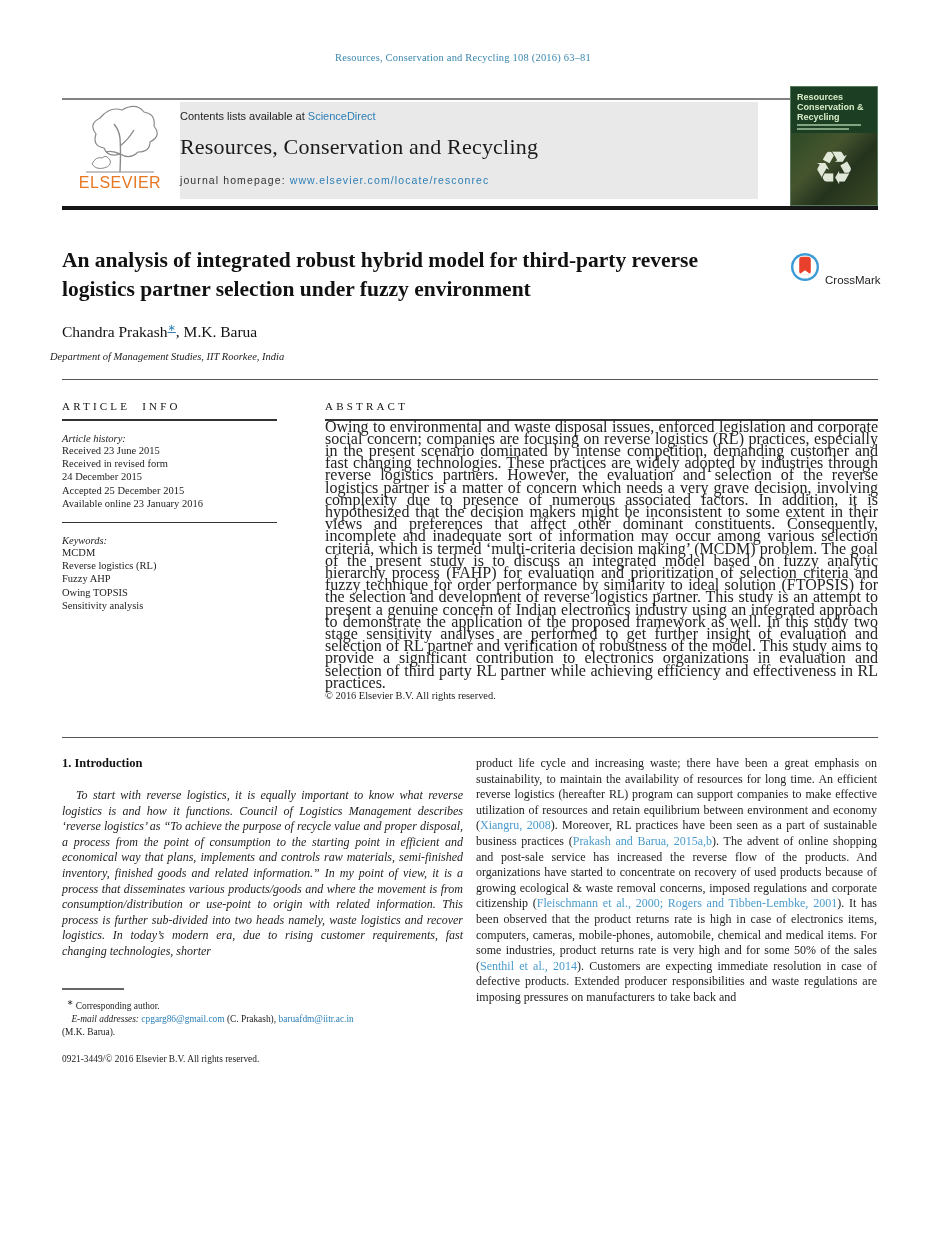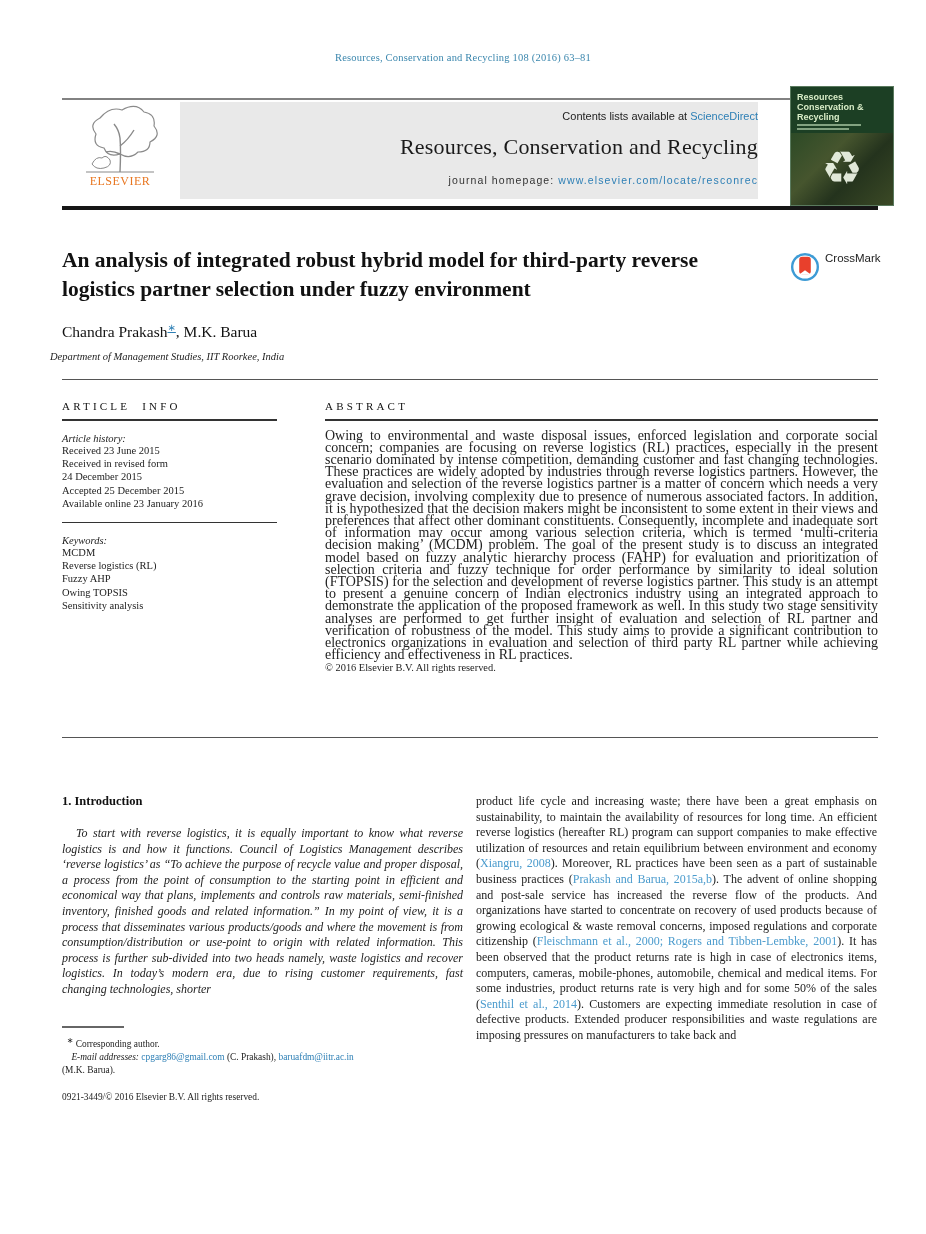--- a/index.html
+++ b/index.html
@@ -11,65 +11,65 @@
   .page{position:relative;width:926px;height:1234px;background:#fff;
         font-family:"Liberation Serif", serif;color:#1a1a1a;overflow:hidden;padding-left:48px;}
 
   .header-cite{position:absolute;top:52px;left:0;width:100%;text-align:center;
     font-size:10.5px;color:var(--header-cite);letter-spacing:.2px;}
 
   .masthead{position:absolute;left:62px;top:98px;width:816px;height:110px;}
   .gray-rule{position:absolute;left:0;top:0;width:816px;height:2px;background:#828282;}
   .elsevier{position:absolute;left:0;top:4px;width:116px;height:100px;text-align:center;}
   .elsevier svg{display:block;margin:0 auto;}
-  .elsevier-word{font-family:Liberation Serif, serif;font-size:12px;letter-spacing:.5px;
+  .elsevier-word{font-family:Liberation Sans, sans-serif;font-size:16px;letter-spacing:.5px;
     color:var(--elsevier-orange);margin-top:-2px;}
   .mast-box{position:absolute;left:118px;top:4px;width:578px;height:97px;
-    background:#e9e9e9;text-align:right;}
+    background:#e9e9e9;text-align:left;}
   .mast-line1{font-family:"Liberation Sans",sans-serif;font-size:11px;color:#222;margin-top:8px;}
   .mast-line1 a, .link{color:var(--link);text-decoration:none;}
   .mast-title{font-size:22px;color:#1a1a1a;margin-top:12px;letter-spacing:.2px;}
   .mast-home{font-family:"Liberation Sans",sans-serif;font-size:10.5px;color:#333;
     letter-spacing:1.1px;margin-top:14px;}
   .mast-home .link{letter-spacing:1.1px;}
-  .cover{position:absolute;left:728px;top:-12px;width:104px;height:120px;
+  .cover{position:absolute;left:728px;top:-12px;width:88px;height:120px;
     background:var(--cover-green);overflow:hidden;border:1px solid #5a7a5e;}
   .cover-title{font-family:"Liberation Sans",sans-serif;font-weight:bold;font-size:9px;
     line-height:10px;color:#d9edc8;padding:5px 0 0 6px;}
   .cover-sub{height:2px;background:#9dbd98;margin:2px 0 0 6px;opacity:.8;}
   .cover-photo{position:absolute;left:0;top:46px;width:100%;height:74px;
     background:linear-gradient(135deg,#2c4a26 0%,#46552e 35%,#24331d 60%,#3c4a26 100%);}
   .cover-recycle{position:absolute;left:0;top:46px;width:100%;height:70px;display:flex;
     align-items:center;justify-content:center;font-size:46px;color:rgba(240,246,232,.92);}
   .black-bar{position:absolute;left:0;top:108px;width:816px;height:4px;background:#161616;}
 
   .article-title{position:absolute;left:62px;top:246px;width:710px;
     font-size:21.5px;line-height:29px;color:#111;}
   .crossmark{position:absolute;left:790px;top:252px;width:110px;display:flex;
-    align-items:flex-start;gap:5px;cursor:pointer;}
+    align-items:flex-end;gap:5px;cursor:pointer;}
   .crossmark-label{font-family:"Liberation Sans",sans-serif;font-size:11.5px;color:#222;}
 
   .authors{position:absolute;left:62px;top:322px;font-size:15.5px;color:#111;}
   .authors .star{color:var(--link);font-size:10px;vertical-align:super;}
   .affiliation{position:absolute;left:50px;top:351px;font-style:italic;font-size:10.5px;color:#222;}
   .full-rule{position:absolute;left:62px;width:816px;height:1px;background:#555;}
 
   .info-col{position:absolute;left:62px;top:400px;width:250px;}
   .abs-col{position:absolute;left:387px;top:400px;width:491px;}
   .abs-col{left:325px;width:553px;}
   .block-heading{font-size:11px;letter-spacing:3.2px;word-spacing:6px;color:#111;}
   .heading-rule{width:215px;height:2px;background:var(--rule-dark);margin-top:7px;}
   .heading-rule.wide{width:553px;height:1.6px;}
   .info-label{font-style:italic;font-size:10.5px;margin-top:12px;color:#222;}
   .info-line{font-size:10.5px;line-height:13.2px;color:#222;}
   .mid-rule{width:215px;height:1px;background:var(--rule-dark);margin:12px 0 0 0;}
-  .abstract-text{margin-top:9px;font-size:14px;line-height:12.2px;text-align:justify;color:#222;}
+  .abstract-text{font-size:16px;line-height:12.2px;text-align:justify;color:#222;}
   .abstract-copy{margin-top:1px;font-size:10.4px;text-align:left;color:#222;}
 
-  .columns{position:absolute;left:62px;top:794px;width:816px;display:flex;gap:13px;}
+  .columns{position:absolute;left:62px;top:756px;width:816px;display:flex;gap:13px;}
   .col{width:401px;}
   .sec-heading{font-size:12.5px;font-weight:bold;color:#111;}
   .body-para{font-size:12px;line-height:15.6px;text-align:justify;color:#222;}
   .col-left .body-para{margin-top:17px;text-indent:14px;font-style:italic;}
   .cite{color:var(--citation);text-decoration:none;}
 
   .footnote{margin-top:28px;}
   .foot-rule{width:62px;height:2px;background:#666;}
   .foot-line{font-size:9.4px;line-height:13px;color:#222;}
   .foot-line.first{margin-top:6px;}

